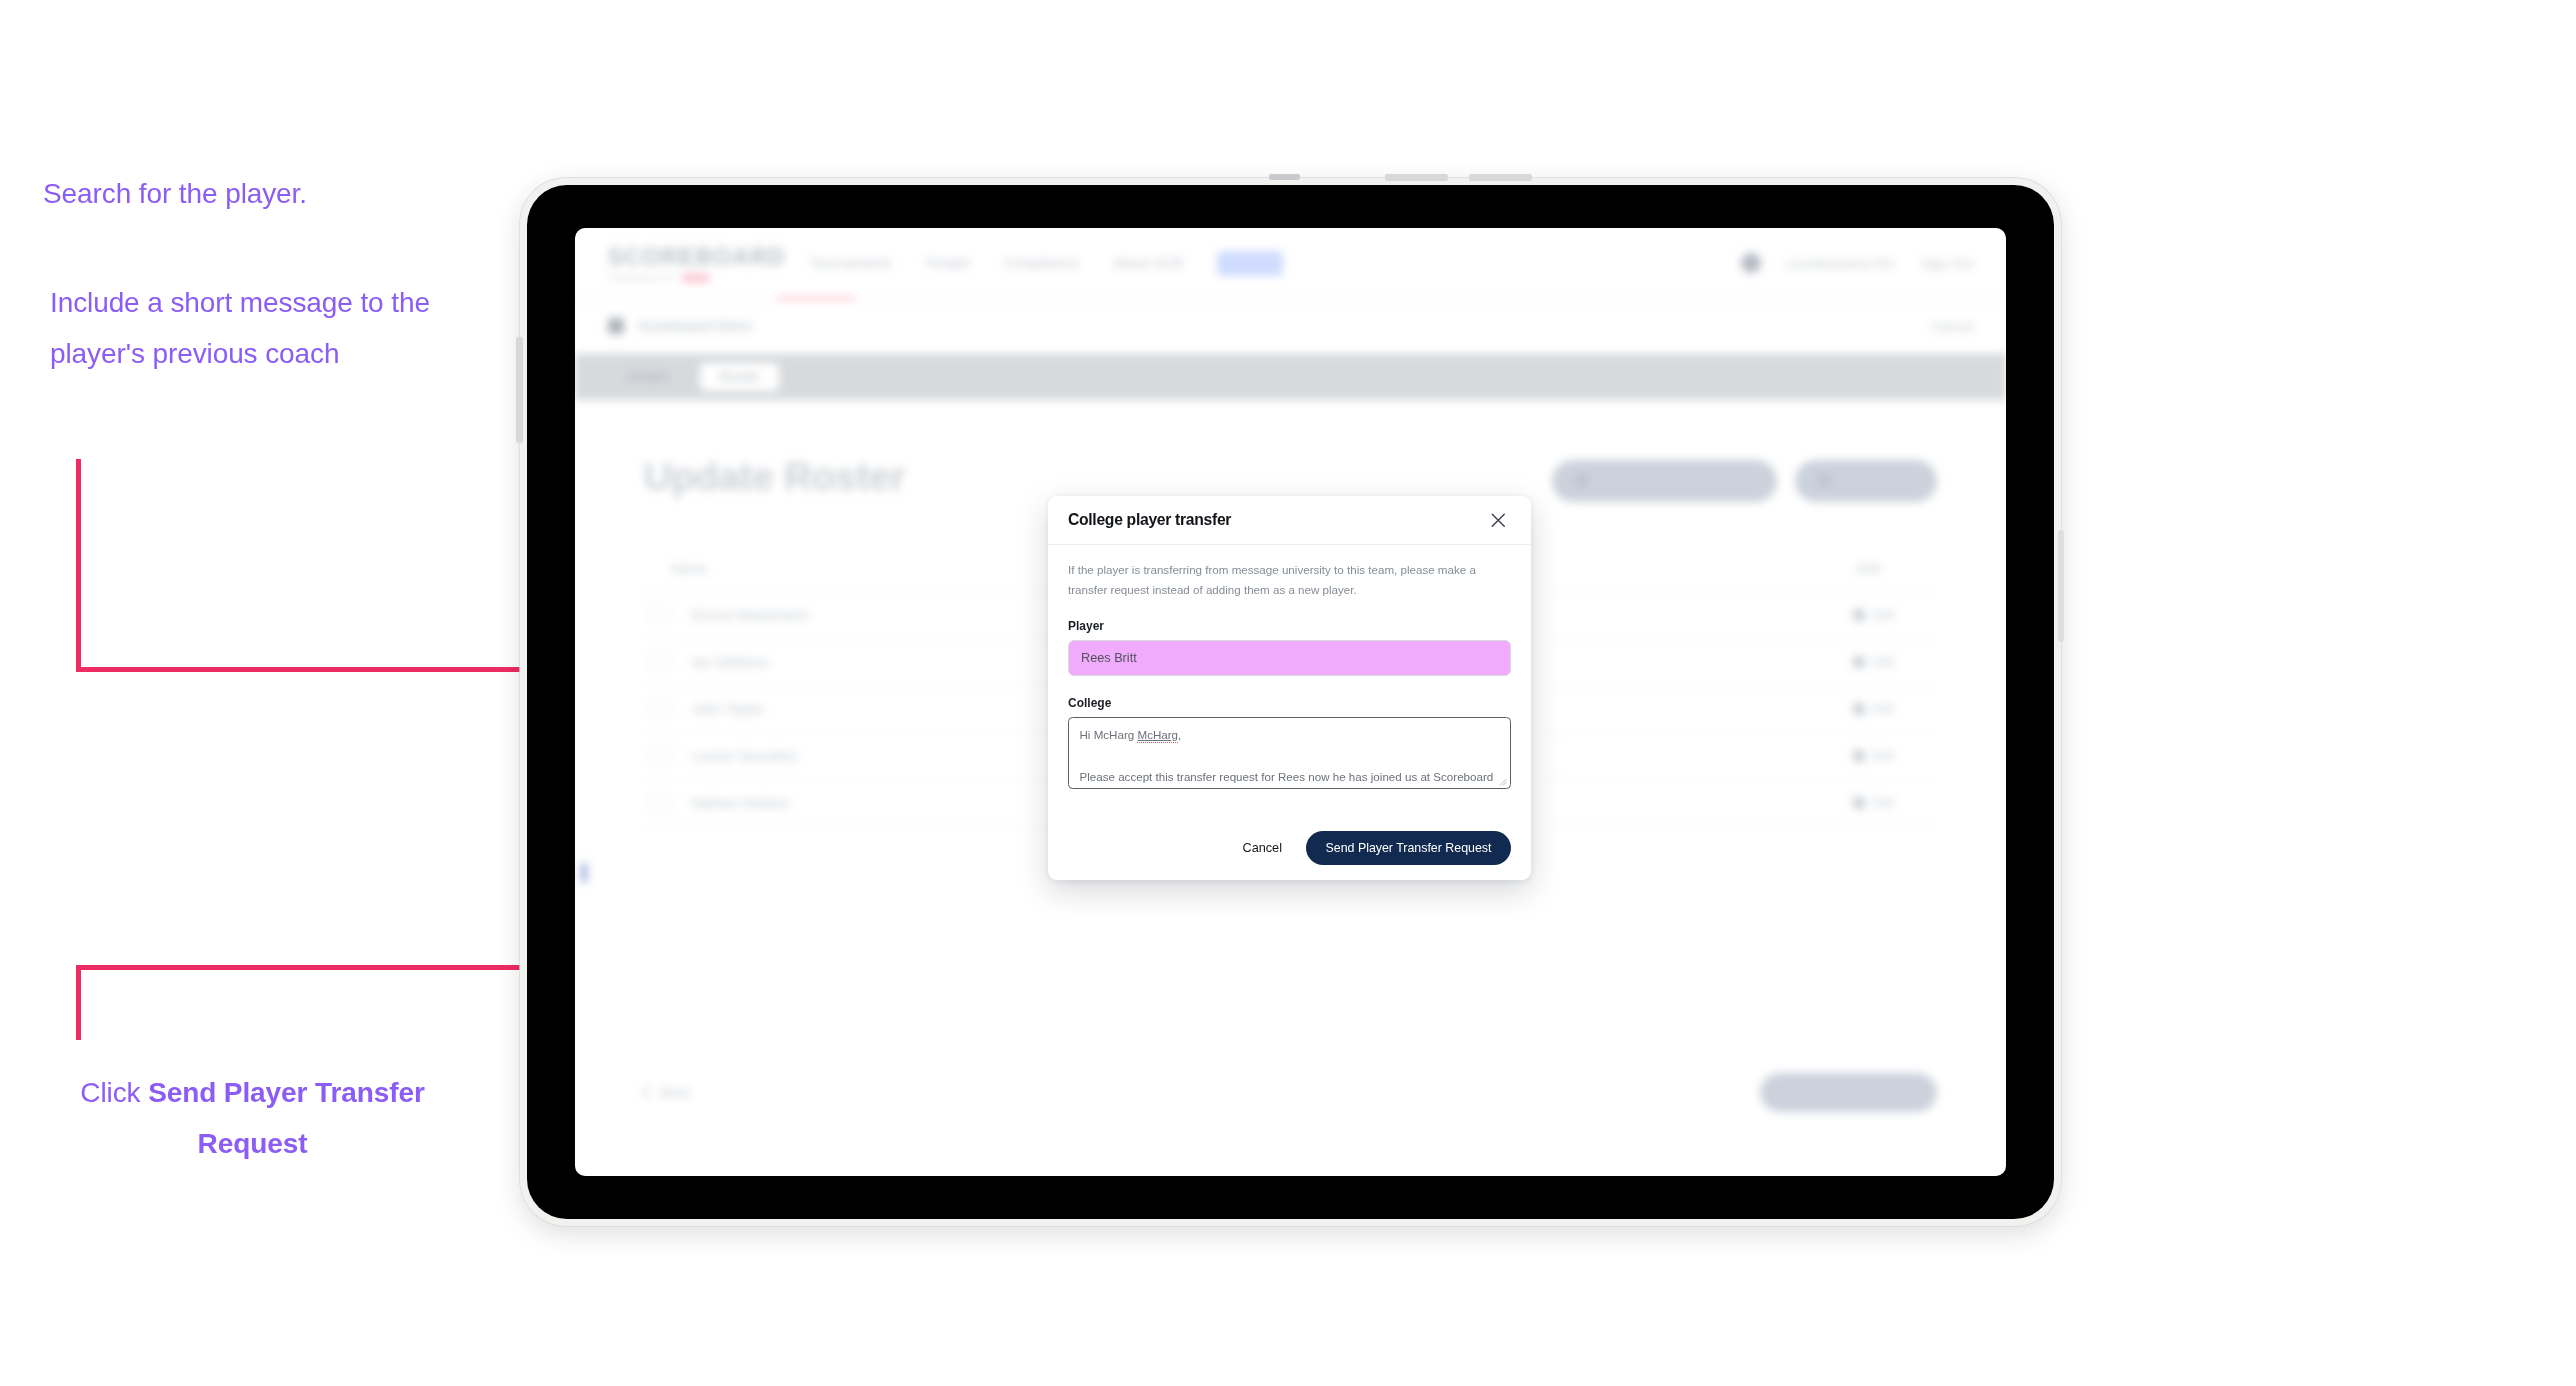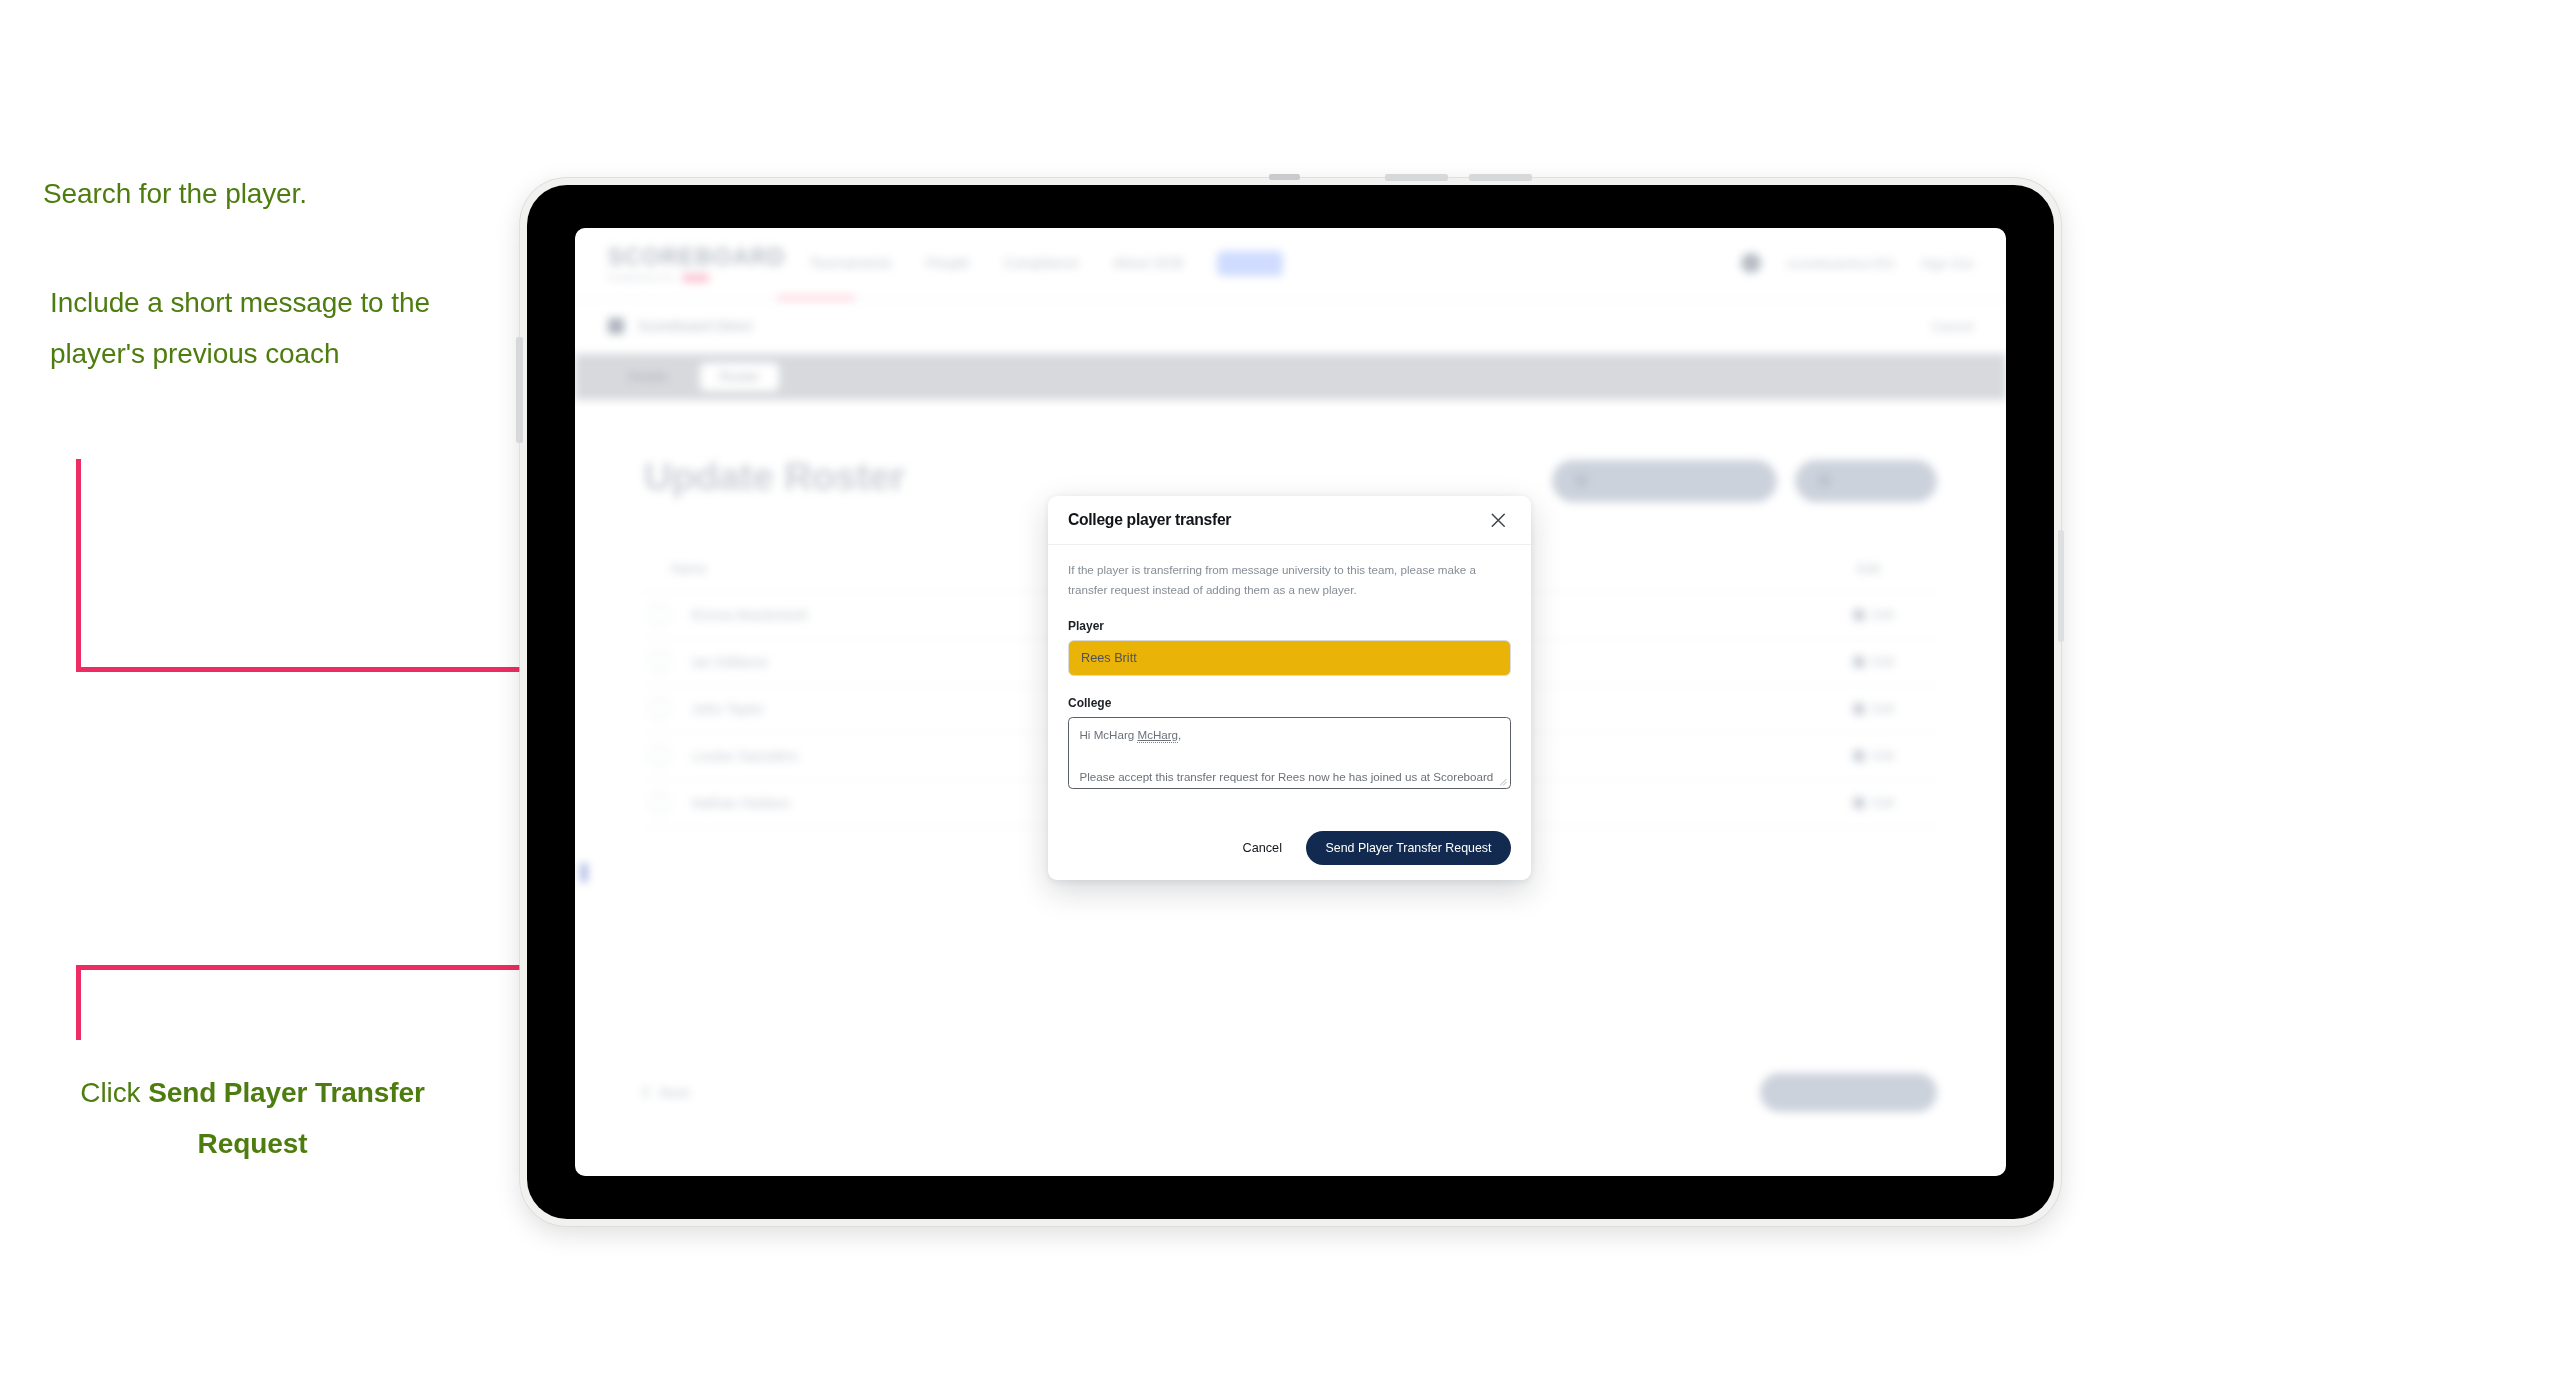--- a/index.html
+++ b/index.html
@@ -7,21 +7,21 @@
     width: 2576px; height: 1386px;
     background: #ffffff;
     font-family: "Liberation Sans", sans-serif;
     overflow: hidden;
   }
   #stage { position: relative; width: 2576px; height: 1386px; background:#fff; }
 
   
   .annot {
     position: absolute;
-    color: #4d7c0f;
+    color: #8b5cf6;
     font-family: "Liberation Sans", sans-serif;
     font-weight: 400;
     letter-spacing: -0.1px;
   }
   #annot-1 { left: 43px; top: 175px; font-size: 28px; line-height: 37px; width: 464px; }
   #annot-2 { left: 50px; top: 277px; font-size: 28px; line-height: 51px; width: 449px; }
   #annot-3 { left: 43px; top: 1067px; font-size: 28px; line-height: 51px; width: 419px; text-align: center; }
   #annot-3 b { font-weight: 700; }
 
   
@@ -171,21 +171,21 @@
   #modal-close {
     margin-left:auto; width: 25.5px; height: 25.5px;
     display:flex; align-items:center; justify-content:center; cursor:pointer;
   }
   #modal-close svg { display:block; }
   #modal-body { padding: 15px 20px 0 20px; }
   #modal-desc { font-size: 11.6px; line-height: 19.5px; color:#868d96; }
   .field-label { font-size: 12px; font-weight: 700; color:#1c2026; margin: 19.5px 0 7.5px; }
   #player-input {
     width: 100%; height: 36px;
-    background: #eab308; border: 0.7px solid #d9dbde; border-radius: 6px;
+    background: #f0abfc; border: 0.7px solid #d9dbde; border-radius: 6px;
     padding: 0 12px; font-size: 12.7px; color:#4d5358;
     font-family: "Liberation Sans", sans-serif;
   }
   #msg-render {
     width: 100%; height: 72px;
     background:#fff; border:0.7px solid #5b6068; border-radius:4.5px;
     padding: 6px 10.5px; font-size: 11.6px; line-height: 21px; color:#6b7179;
     position: relative; overflow: hidden;
   }
   .squiggle { border-bottom: 1.5px dotted #e8554d; padding-bottom: 0.7px; text-decoration: underline; }

